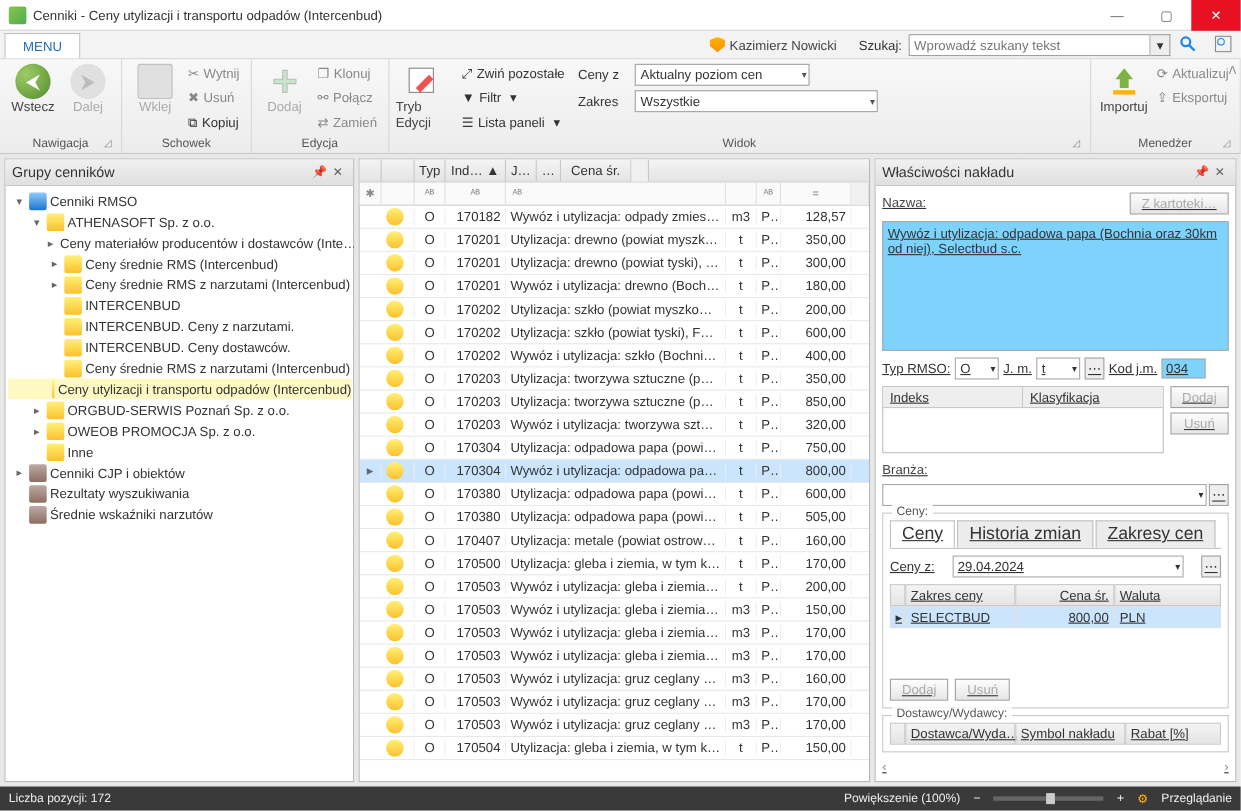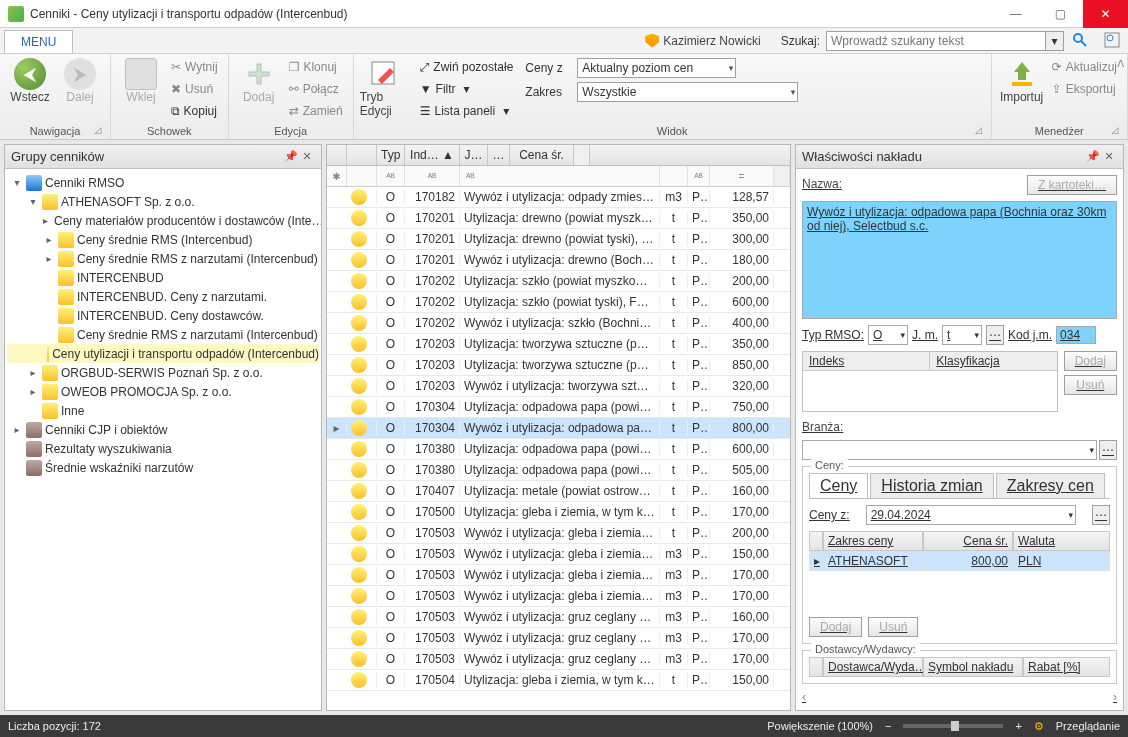--- a/index.html
+++ b/index.html
@@ -797,21 +797,21 @@
           <div class="ellips">⋯</div>
         </div>
         <div class="mini-grid-head">
           <div class="mgh" style="width:14px"></div>
           <div class="mgh" style="width:100px">Zakres ceny</div>
           <div class="mgh" style="width:90px;text-align:right">Cena śr.</div>
           <div class="mgh" style="flex:1">Waluta</div>
         </div>
         <div class="mini-gr selected">
           <div class="mgc" style="width:14px">▸</div>
-          <div class="mgc" style="width:100px">ATHENASOFT</div>
+          <div class="mgc" style="width:100px">SELECTBUD</div>
           <div class="mgc" style="width:90px;text-align:right">800,00</div>
           <div class="mgc" style="flex:1">PLN</div>
         </div>
         <div style="height:40px"></div>
         <div style="display:flex;gap:6px;margin-top:6px">
           <button class="btn disabled">Dodaj</button>
           <button class="btn disabled">Usuń</button>
         </div>
       </div>
 

